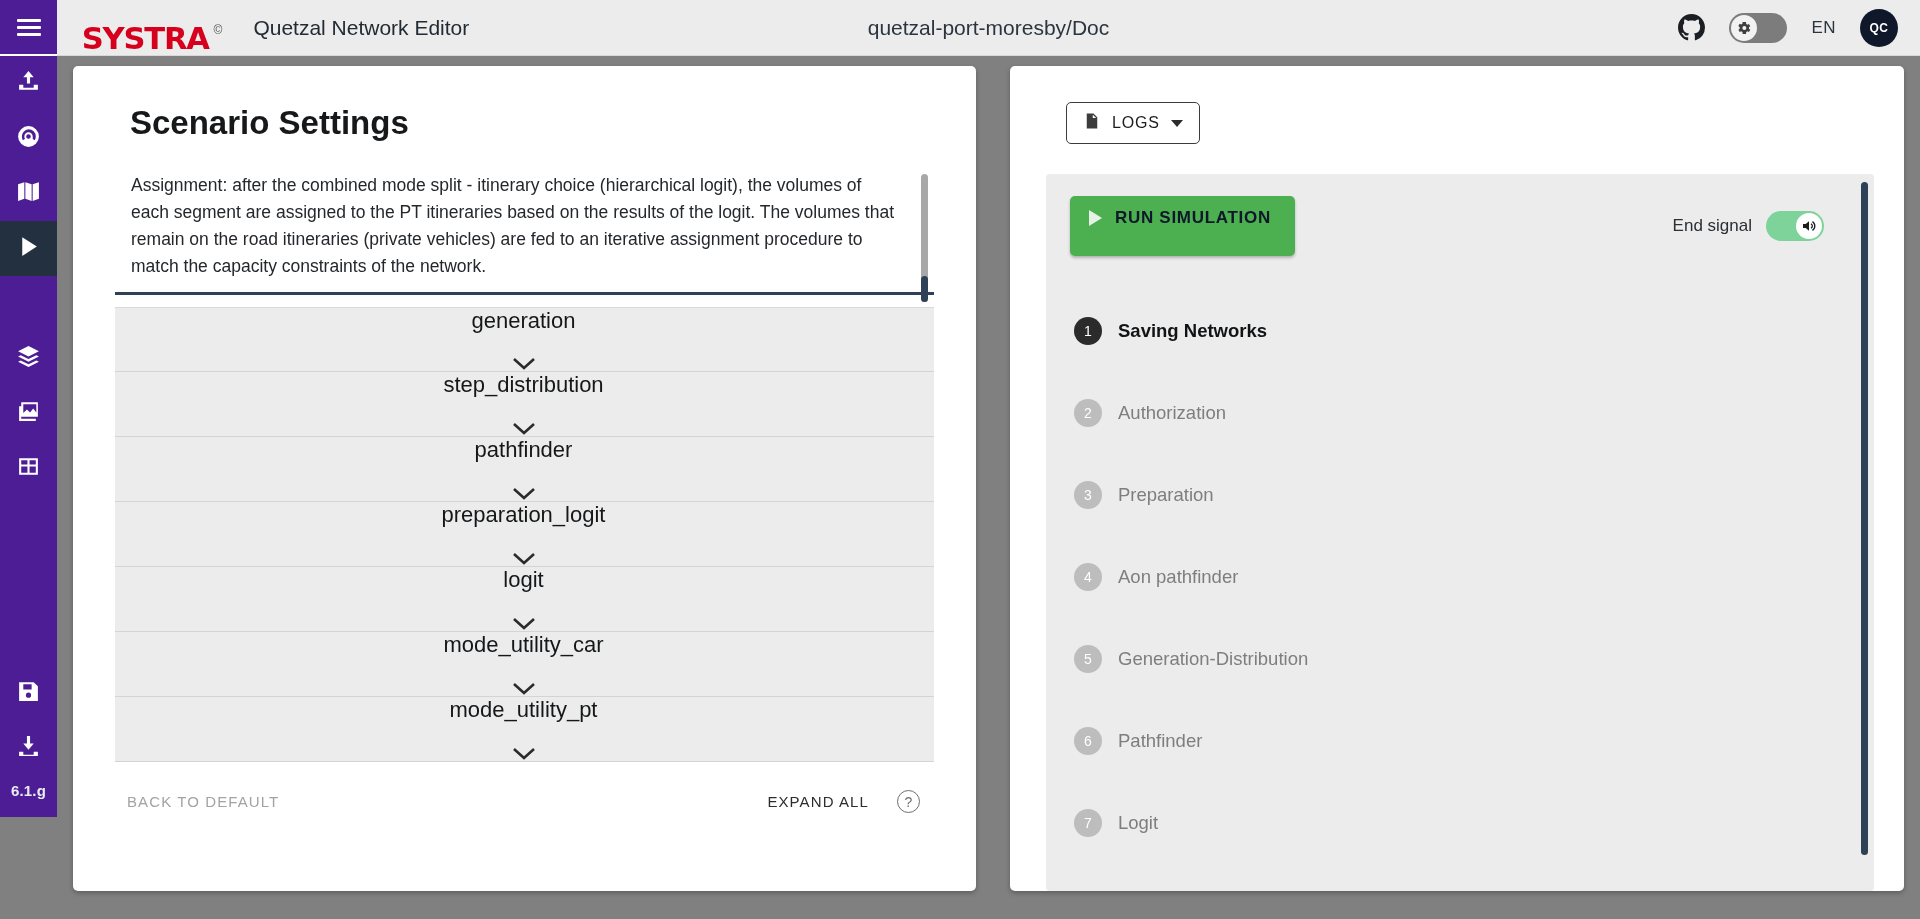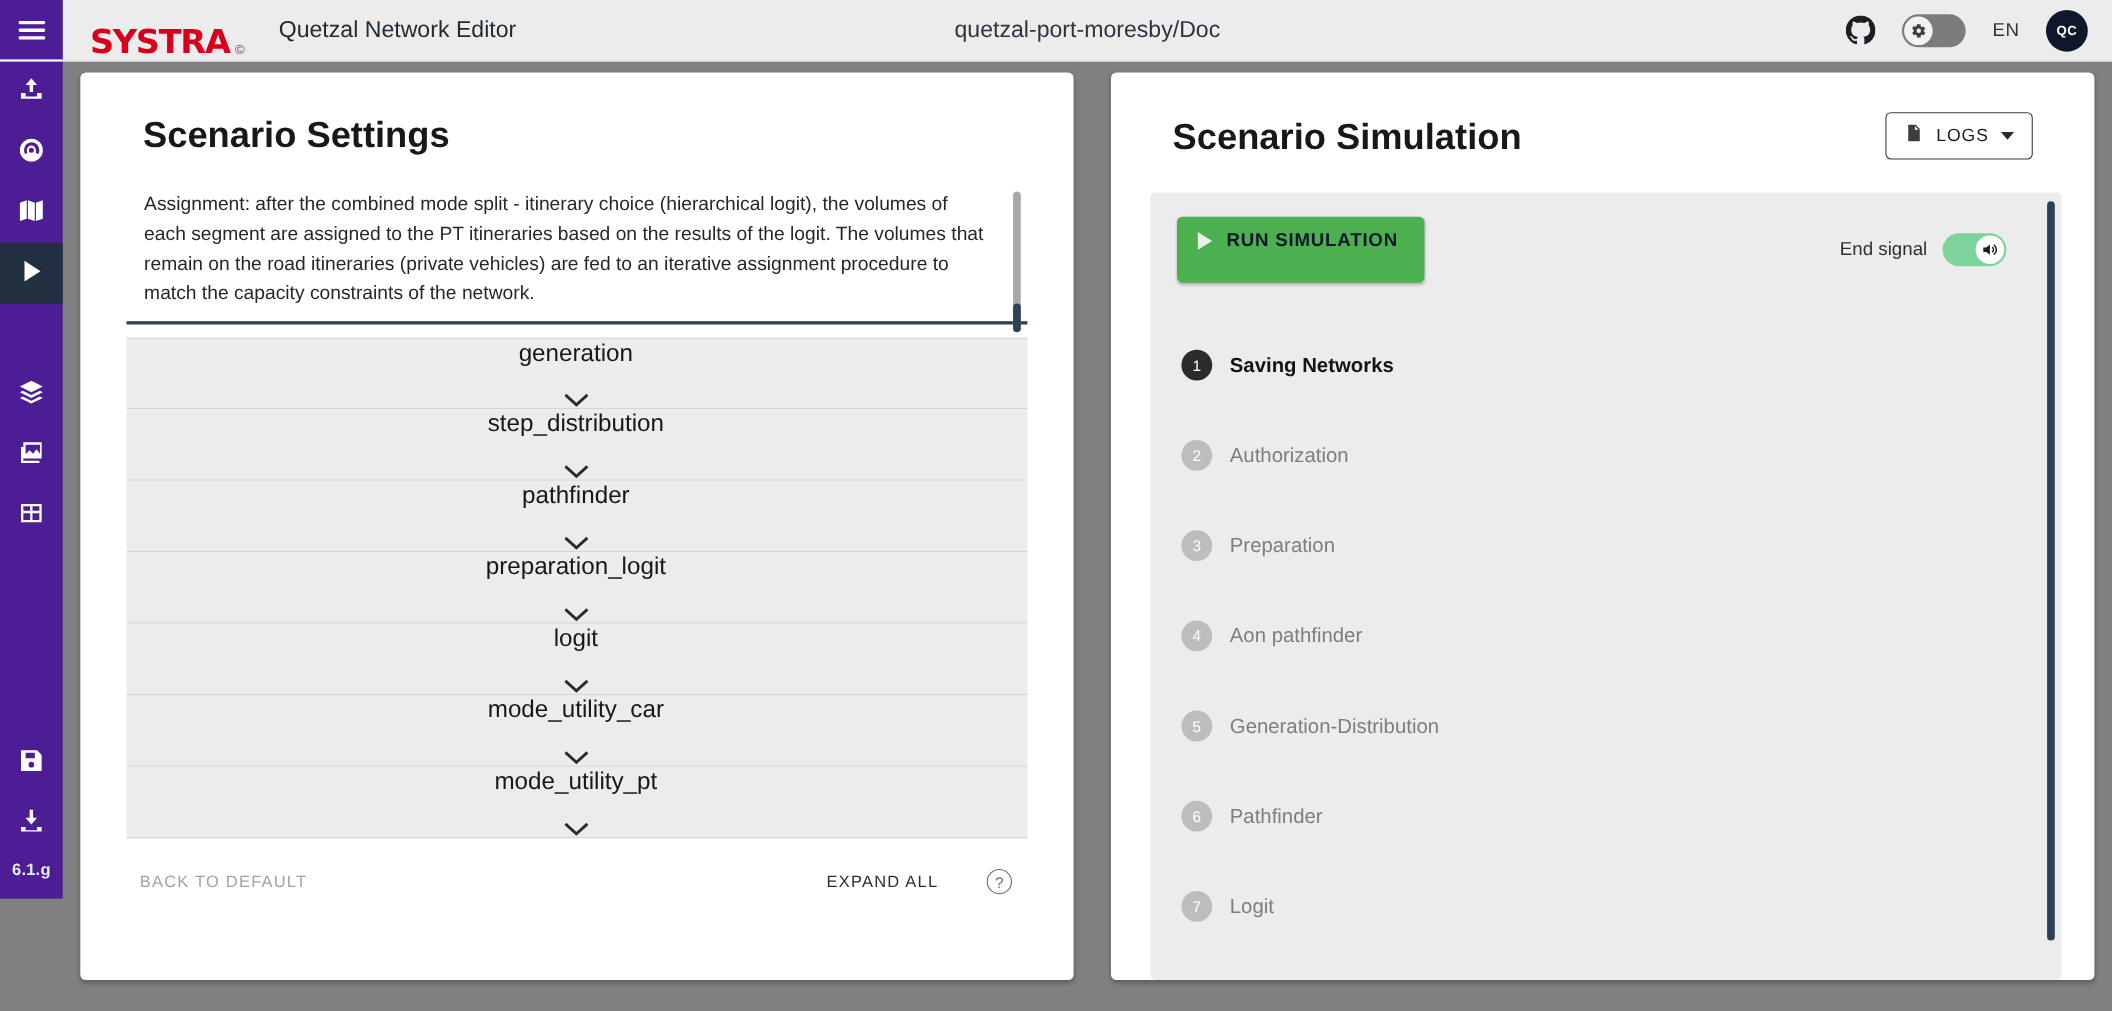--- a/index.html
+++ b/index.html
@@ -49,21 +49,21 @@
 
   
   .topbar {
     height: 56px; min-height: 56px;
     background: #ececec;
     display: flex; align-items: center;
     padding: 0 22px 0 26px;
     position: relative;
     border-bottom: 1px solid #d8d8d8;
   }
-  .brand { display: flex; align-items: flex-end; gap: 6px; margin-top: 22px; }
+  .brand { display: flex; gap: 6px; margin-top: 22px; }
   .brand-logo {
     font-family: "DejaVu Sans", sans-serif;
     color: #d6001c; font-size: 30px; font-weight: 700;
     letter-spacing: -1.2px; line-height: 1;
     transform: scaleX(1.02);
   }
   .brand-c { font-size: 12px; color: #555; line-height: 1; padding-bottom: 3px; }
   .app-title {
     margin-left: 31px; font-size: 21px; color: #222b33; font-weight: 400;
   }
@@ -172,21 +172,21 @@
     margin: 28px 42px 0 42px;
     display: flex; align-items: center; justify-content: space-between;
     padding: 0 14px 0 12px;
   }
   .btn-flat {
     font-size: 15px; letter-spacing: 1.1px; color: #a3a3a3;
     background: none; border: none; cursor: pointer;
     font-family: "Liberation Sans", sans-serif;
   }
   .btn-flat.dark { color: #2d2d2d; }
-  .footer-right { display: flex; align-items: center; gap: 44px; }
+  .footer-right { display: flex; align-items: center; gap: 28px; }
   .help-icon {
     width: 23px; height: 23px; border-radius: 50%;
     border: 1.6px solid #6e6e6e; color: #6e6e6e;
     display: flex; align-items: center; justify-content: center;
     font-size: 14px; cursor: pointer;
   }
 
   
   .sim-box {
     margin: 30px 30px 0 36px;
@@ -422,21 +422,20 @@
           <button class="btn-flat">BACK TO DEFAULT</button>
           <div class="footer-right">
             <button class="btn-flat dark">EXPAND ALL</button>
             <div class="help-icon">?</div>
           </div>
         </div>
       </div>
 
       <div class="panel panel-right">
         <div class="panel-head-row">
-          <div class="panel-title">Scenario Simulation</div>
           <button class="logs-btn">
             <span>
               <svg viewBox="0 0 24 24">
                   <path d="M5 2h9l5 5v15H5V2zm8 1.5V8h4.5L13 3.5zM8 12h8v1.6H8V12zm0 3.2h8v1.6H8v-1.6zm0-6.4h3v1.6H8V8.8z"></path>
                 </svg>
             </span>
             <span>LOGS</span>
             <span class="caret"></span>
           </button>
         </div>

